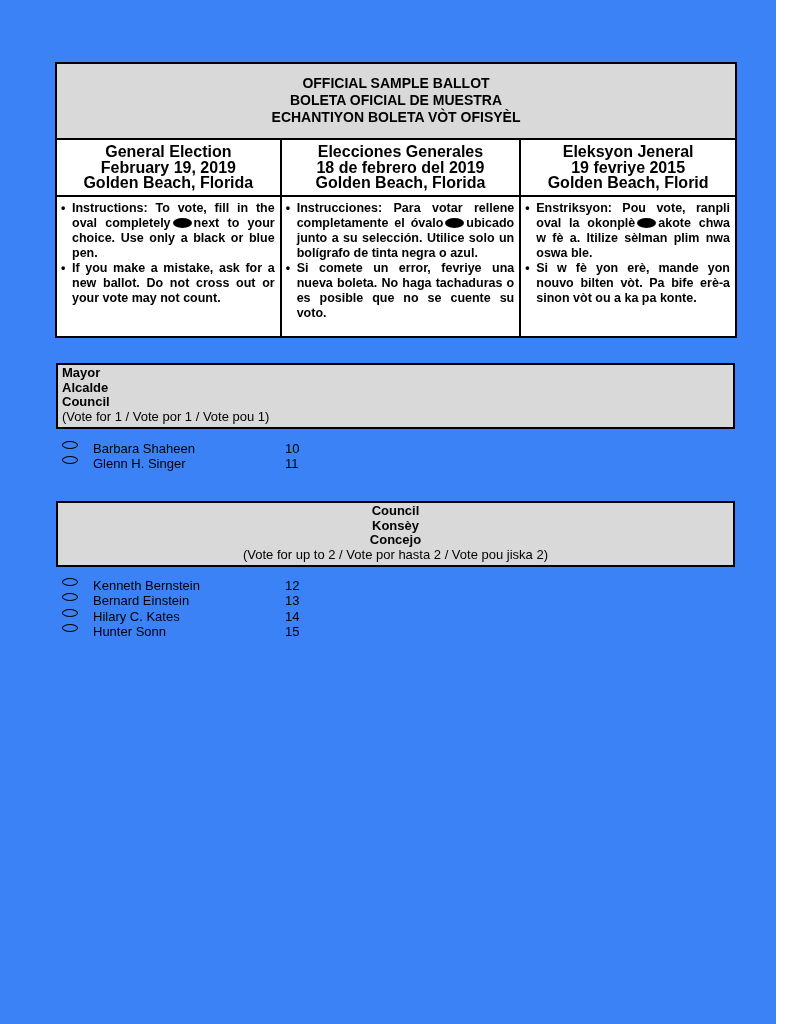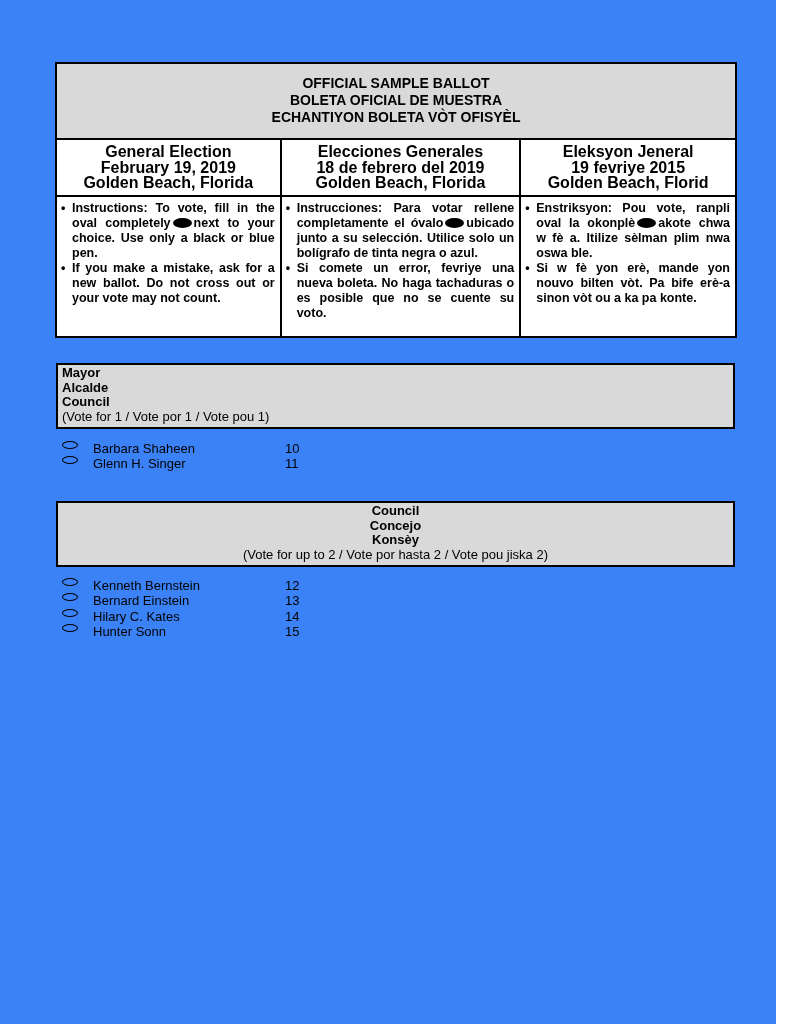--- a/index.html
+++ b/index.html
@@ -162,22 +162,22 @@
     </div>
     <div class="cand-row">
       <span class="vote-oval"></span>
       <span class="cand-name">Glenn H. Singer</span>
       <span class="cand-num">11</span>
     </div>
   </div>
 
   <div class="contest-header" style="top:501px;text-align:center;">
     <div class="ctitle">Council</div>
+    <div class="ctitle">Konsèy</div>
     <div class="ctitle">Concejo</div>
-    <div class="ctitle">Konsèy</div>
     <div class="vrule">(Vote for up to 2 / Vote por hasta 2 / Vote pou jiska 2)</div>
   </div>
 
   <div class="candidates" style="top:578px;">
     <div class="cand-row">
       <span class="vote-oval"></span>
       <span class="cand-name">Kenneth Bernstein</span>
       <span class="cand-num">12</span>
     </div>
     <div class="cand-row">

